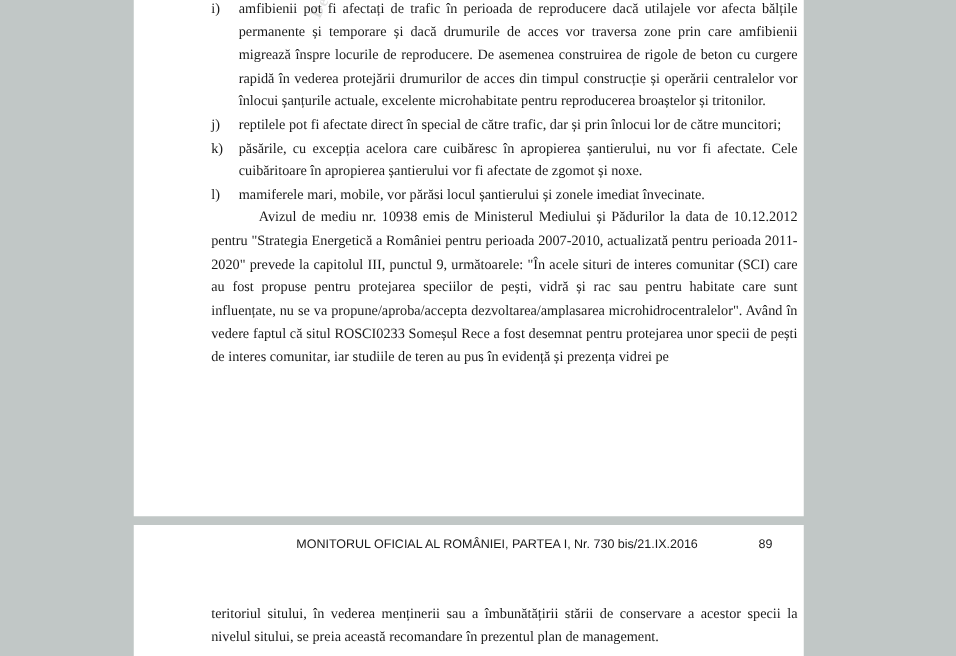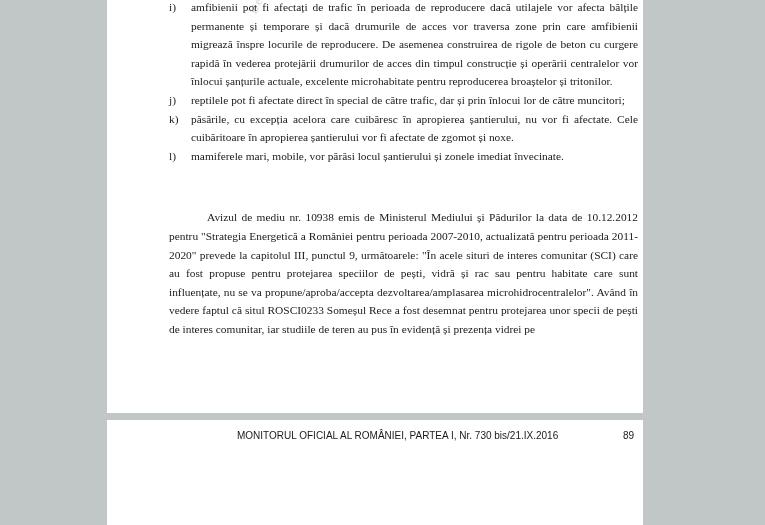--- a/index.html
+++ b/index.html
@@ -17,27 +17,27 @@
   }
   .page-1 { top: -10px; height: 423px; }
   .page-2 { top: 420px; height: 120px; }
   .body-text {
     position: absolute; left: 62px; width: 469px;
     font-size: 11.4px; line-height: 18.6px; text-align: justify;
   }
   .list-item { position: relative; padding-left: 22px; }
   .list-item .marker { position: absolute; left: 0; top: 0; }
   .list-item .content { display: block; text-align: justify; }
-  .para { text-indent: 38px; text-align: justify; margin-top: 43px; }
+  .para { text-indent: 38px; text-align: justify; }
   .header-line {
     position: absolute; left: 0; right: 0; top: 10px; height: 14px;
     font-family: "Liberation Sans", "DejaVu Sans", sans-serif; font-size: 10px;
   }
   .header-title { position: absolute; left: 130px; top: 0; }
-  .page-number { position: absolute; right: 9px; top: 0; padding-left: 24px; }
+  .page-number { position: absolute; right: 25px; top: 0; padding-left: 24px; }
   .watermark {
     position: absolute; left: 138px; top: 20px;
     transform: rotate(-64deg); transform-origin: left top;
     font-family: "Liberation Serif", serif; font-size: 13px; font-weight: bold;
     color: rgba(150,150,150,0.28); white-space: nowrap; letter-spacing: 1px;
     pointer-events: none;
   }
 </style>
 </head>
 <body>
@@ -65,15 +65,16 @@
       </div>
       <div class="para">Avizul de mediu nr. 10938 emis de Ministerul Mediului și Pădurilor la data de 10.12.2012 pentru "Strategia Energetică a României pentru perioada 2007-2010, actualizată pentru perioada 2011-2020" prevede la capitolul III, punctul 9, următoarele: "În acele situri de interes comunitar (SCI) care au fost propuse pentru protejarea speciilor de pești, vidră și rac sau pentru habitate care sunt influențate, nu se va propune/aproba/accepta dezvoltarea/amplasarea microhidrocentralelor". Având în vedere faptul că situl ROSCI0233 Someșul Rece a fost desemnat pentru protejarea unor specii de pești de interes comunitar, iar studiile de teren au pus în evidență și prezența vidrei pe</div>
     </div>
   </div>
 
   <div class="page page-2">
     <div class="header-line">
       <span class="header-title">MONITORUL OFICIAL AL ROMÂNIEI, PARTEA I, Nr. 730 bis/21.IX.2016</span>
       <span class="page-number">89</span>
     </div>
+    <div class="body-text" style="top:62px; text-indent:0;">teritoriul sitului, în vederea menținerii sau a îmbunătățirii stării de conservare a acestor specii la nivelul sitului, se preia această recomandare în prezentul plan de management.</div>
   </div>
 
 </div>
 
 </body></html>

